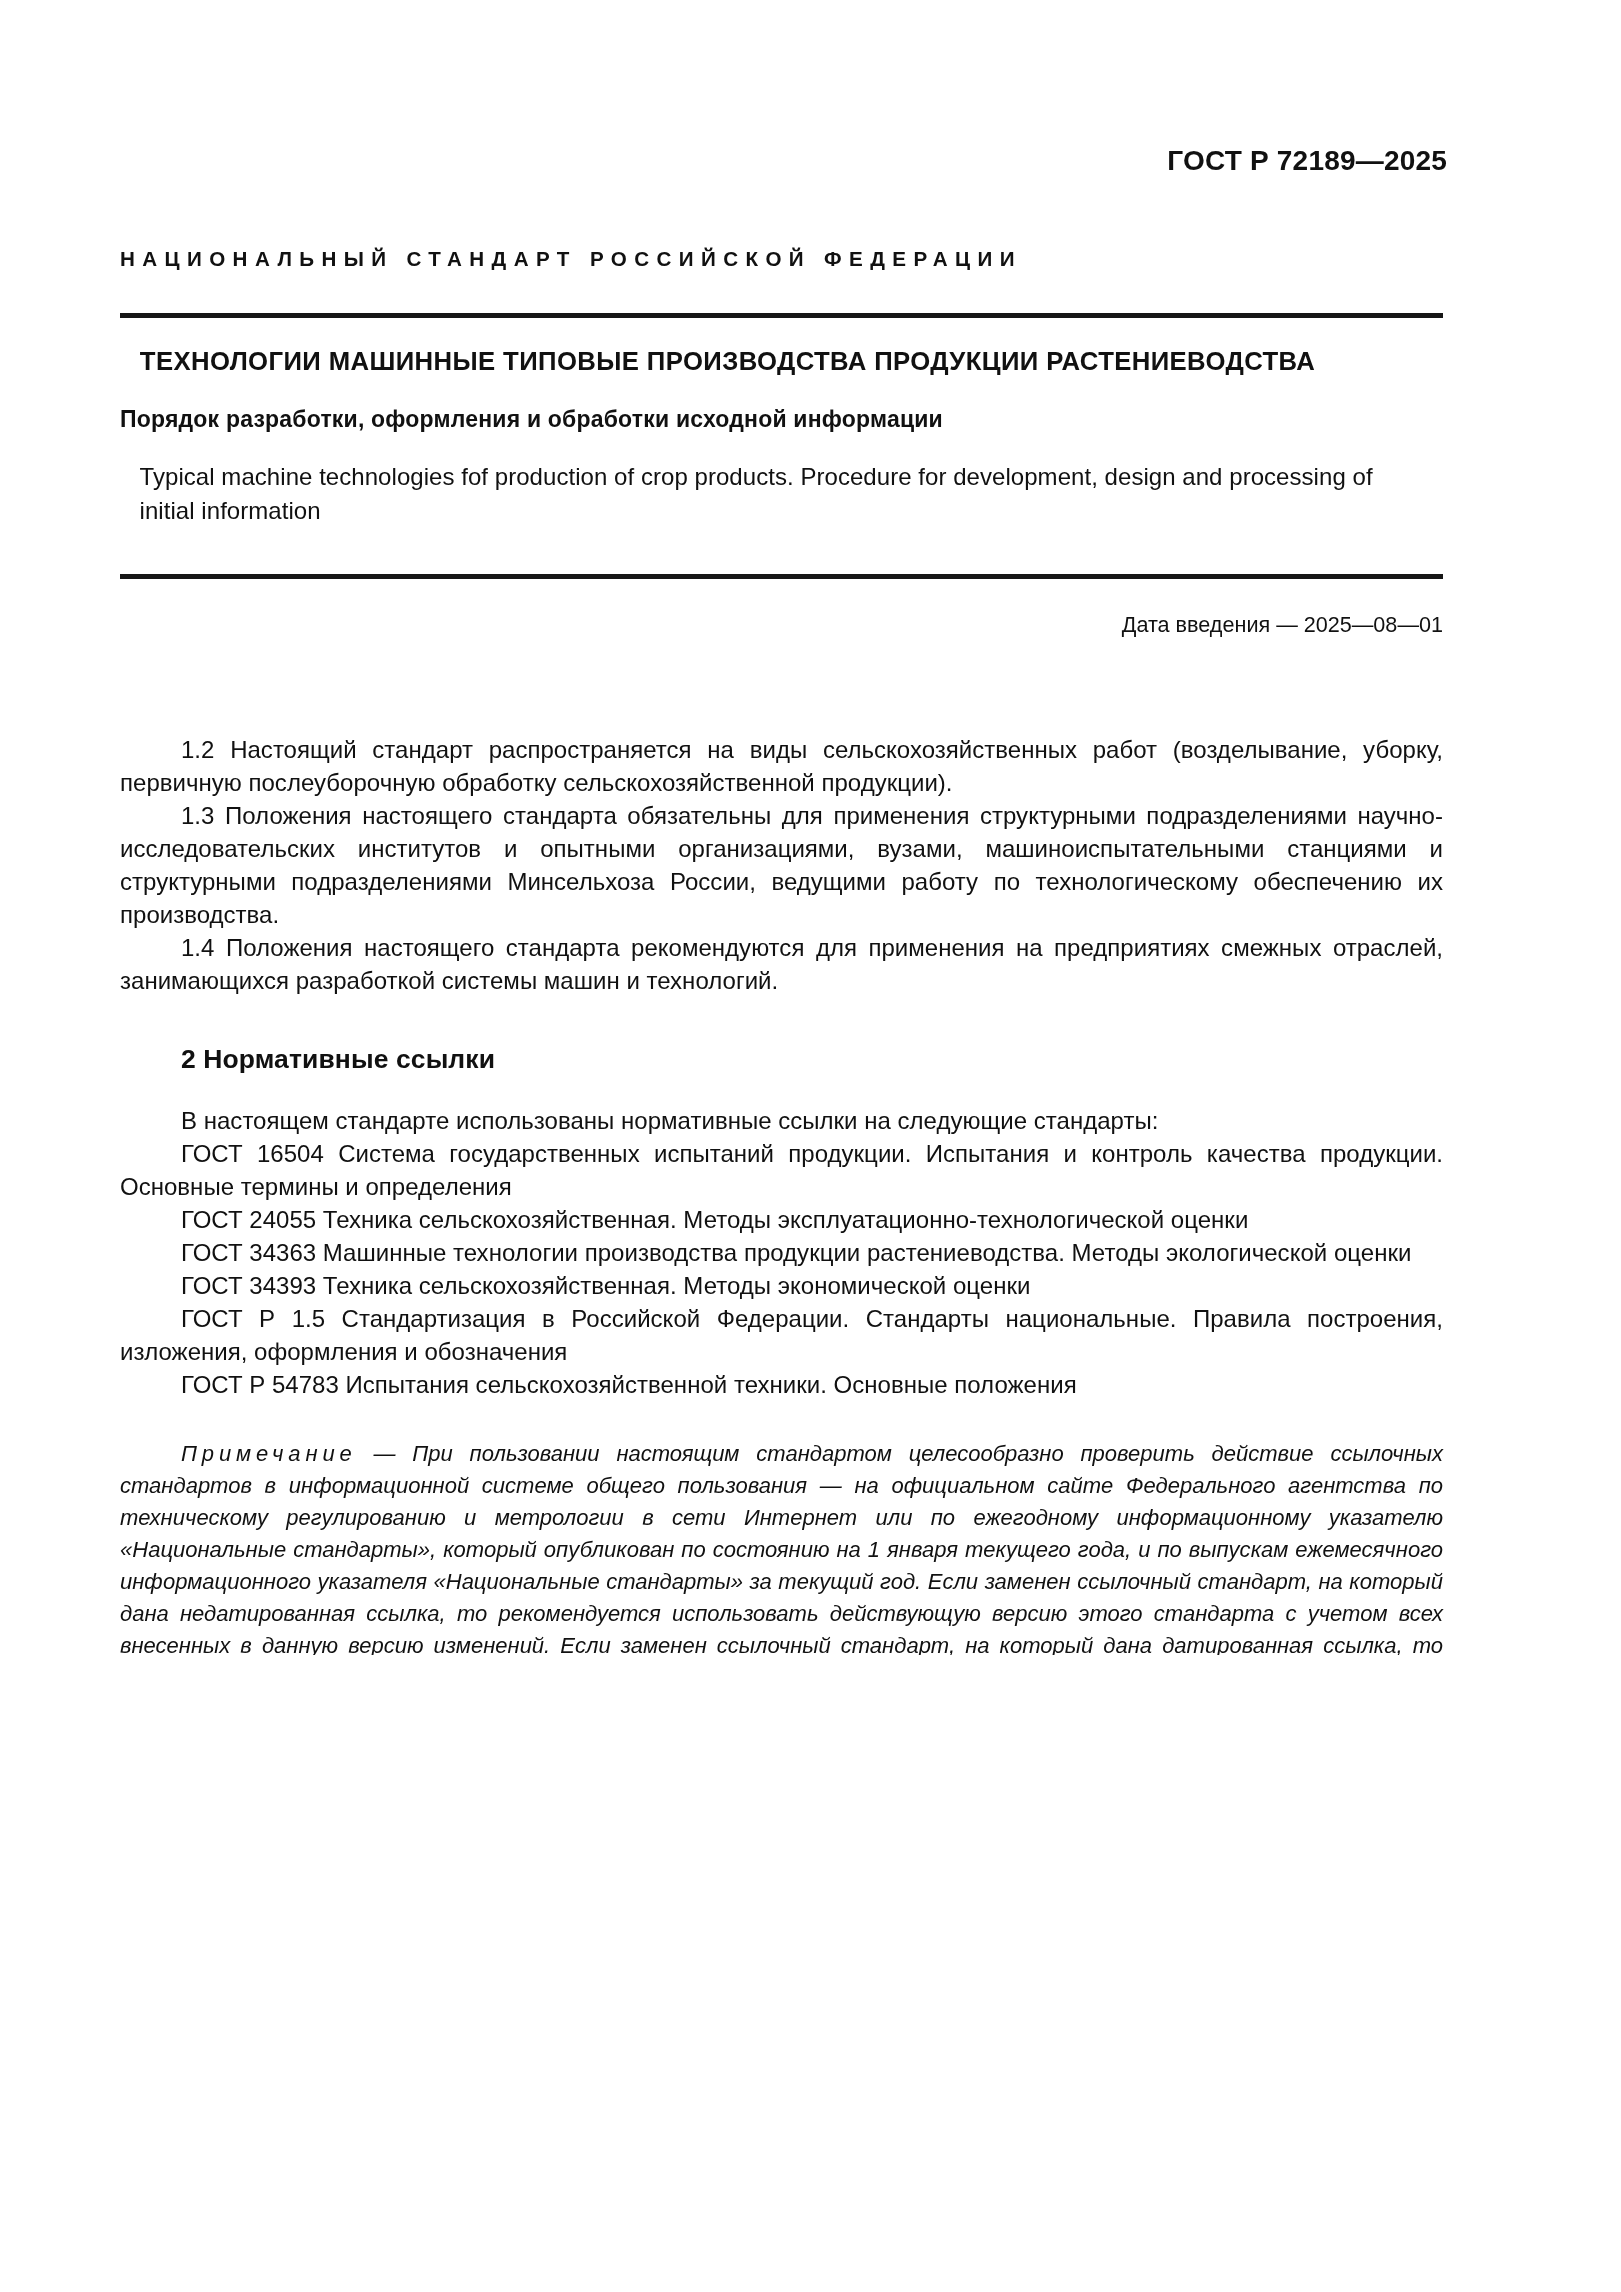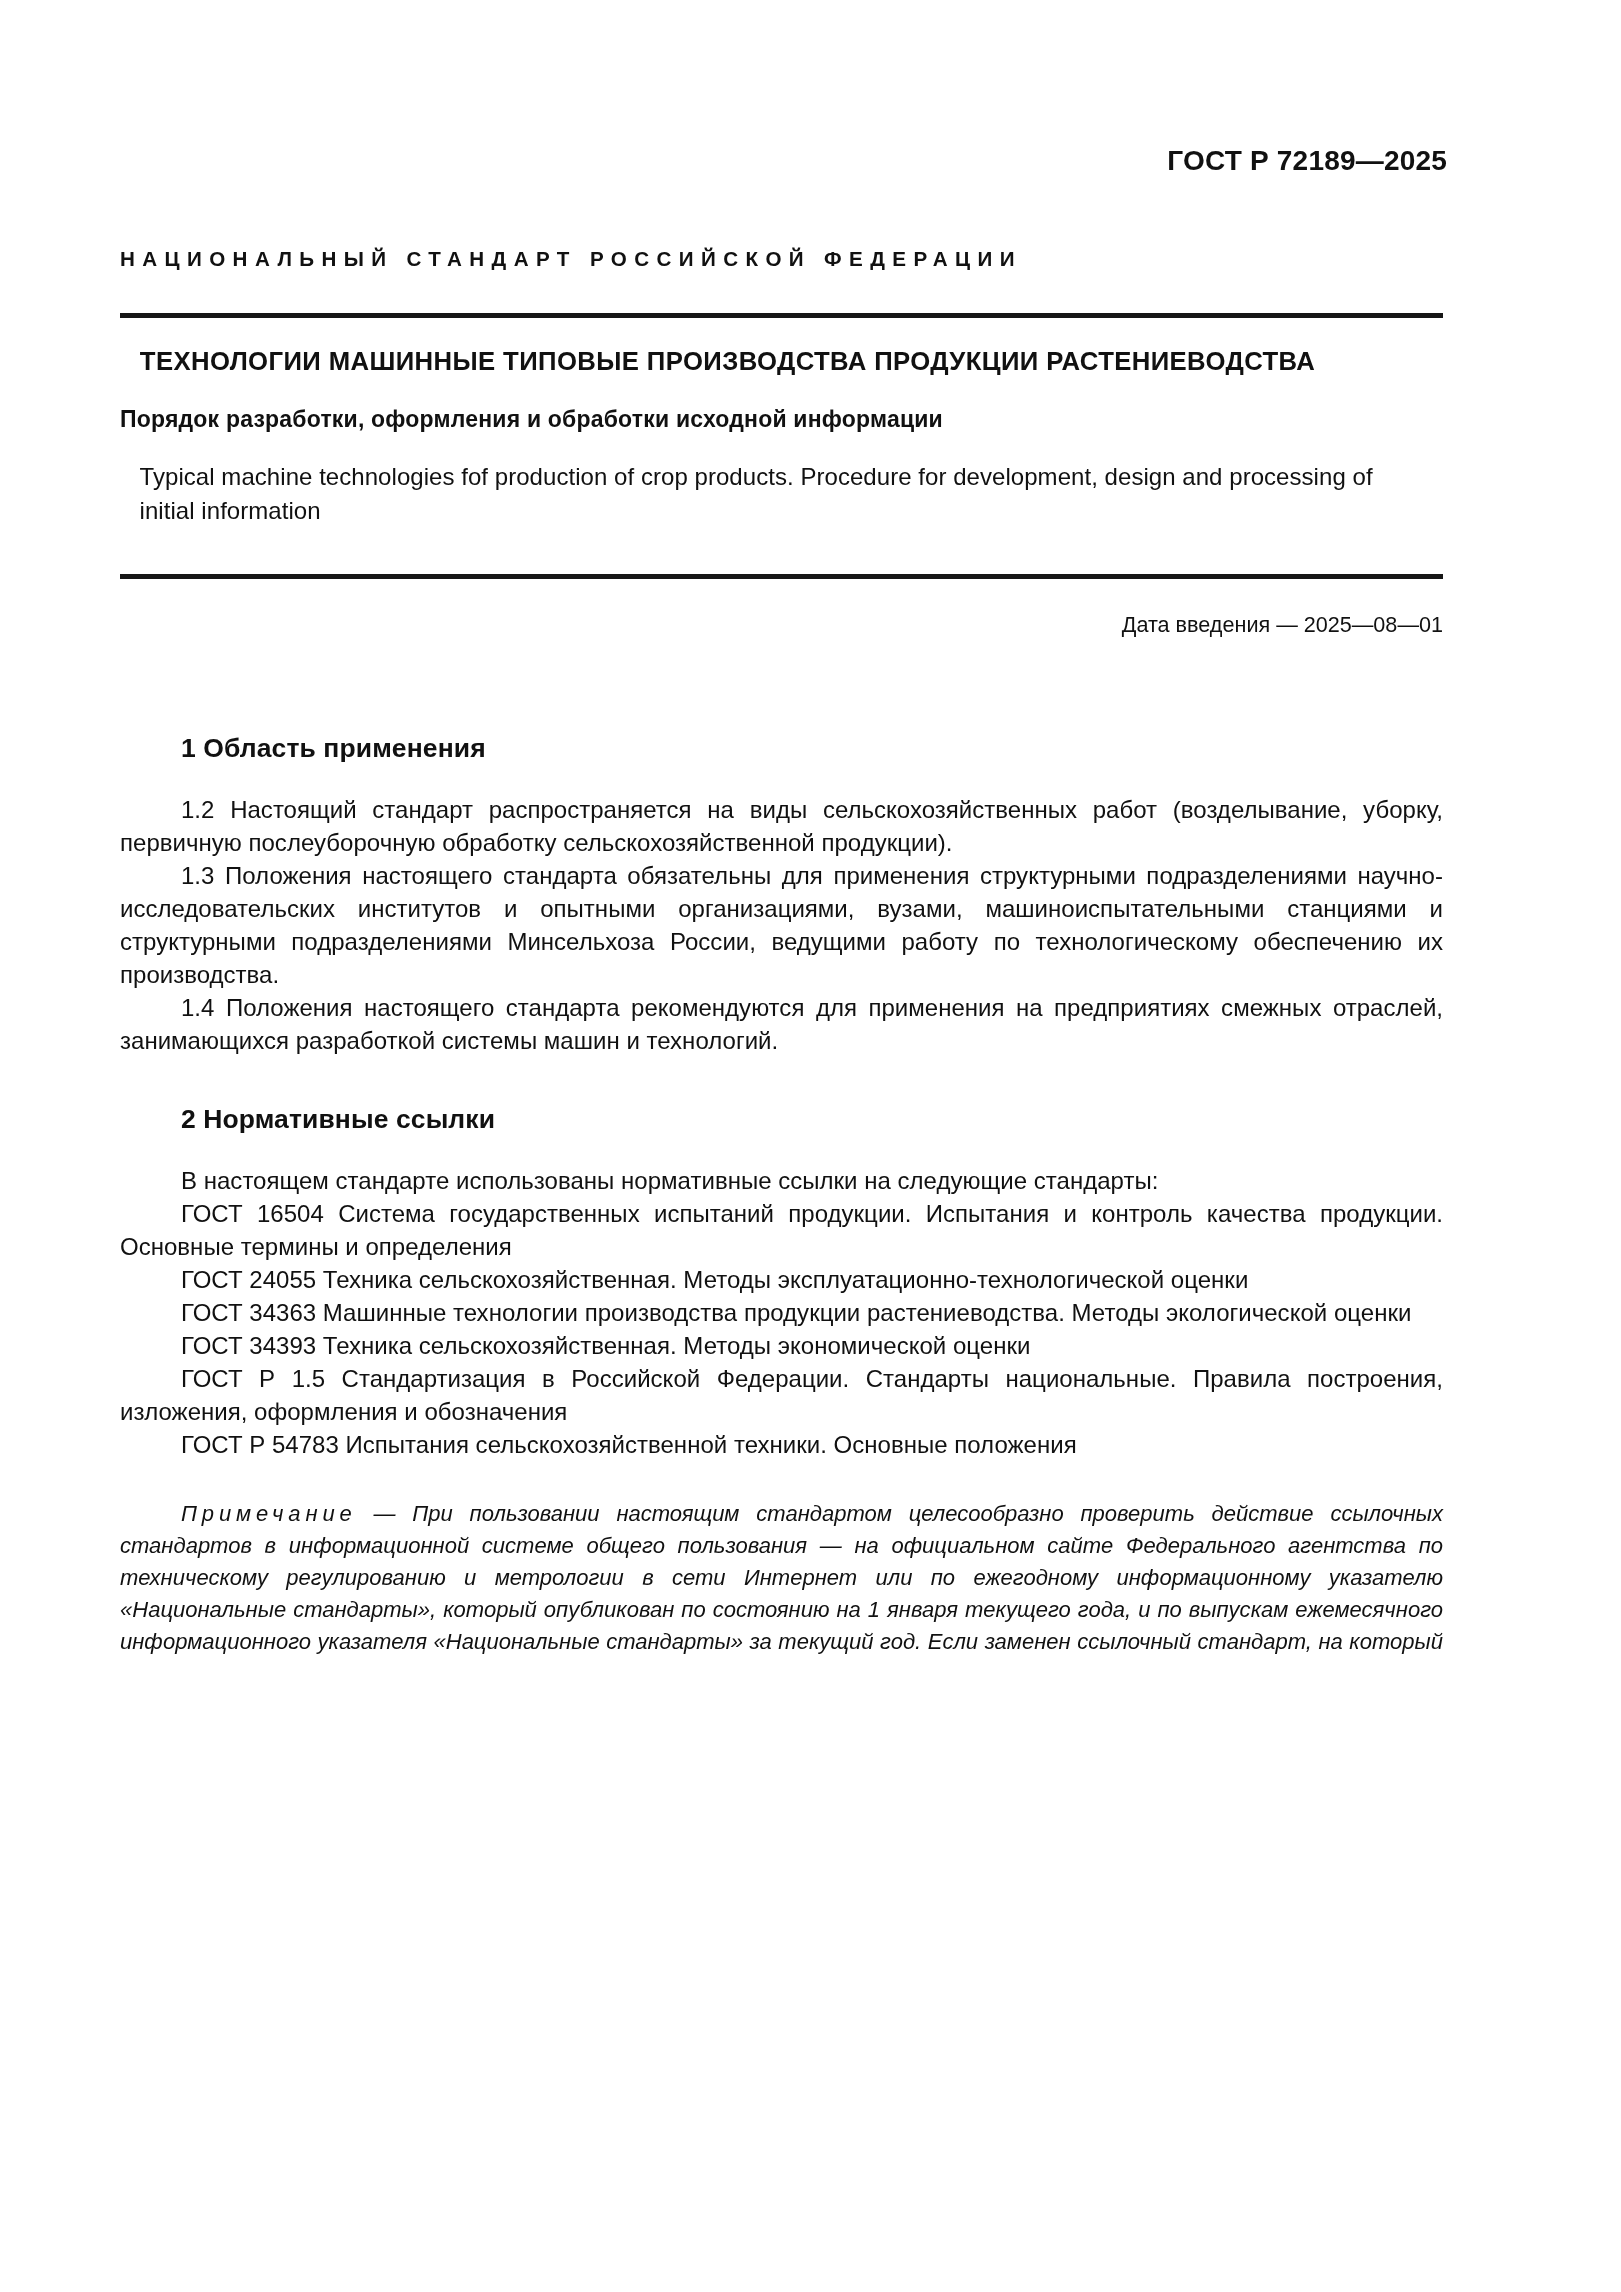--- a/index.html
+++ b/index.html
@@ -183,21 +183,20 @@
     <div class="doc-title-en">Typical machine technologies fof production of crop products. Procedure for development, design and processing of  initial  information</div>
   </div>
 
   <div class="rule rule-second"></div>
 
   <div class="effective-date">Дата введения — 2025—08—01</div>
 
   <div class="body">
 
     <div class="section">
-      <h2 class="section-heading">1 Область применения</h2>
       <p class="para indent">1.2 Настоящий стандарт распространяется на виды сельскохозяйственных работ (возделывание, уборку, первичную послеуборочную обработку сельскохозяйственной продукции).</p>
       <p class="para indent">1.3 Положения настоящего стандарта обязательны для применения структурными подразделениями научно-исследовательских институтов и опытными организациями, вузами, машиноиспытательными станциями и структурными подразделениями Минсельхоза России, ведущими работу по технологическому обеспечению их производства.</p>
       <p class="para indent">1.4 Положения настоящего стандарта рекомендуются для применения на предприятиях смежных отраслей, занимающихся разработкой системы машин и технологий.</p>
     </div>
 
     <div class="section">
       <h2 class="section-heading">2 Нормативные ссылки</h2>
       <p class="para indent">В настоящем стандарте использованы нормативные ссылки на следующие стандарты:</p>
       <p class="para indent">ГОСТ 16504 Система государственных испытаний продукции. Испытания и контроль качества продукции. Основные термины и определения</p>
       <p class="para indent">ГОСТ 24055 Техника сельскохозяйственная. Методы эксплуатационно-технологической оценки</p>

